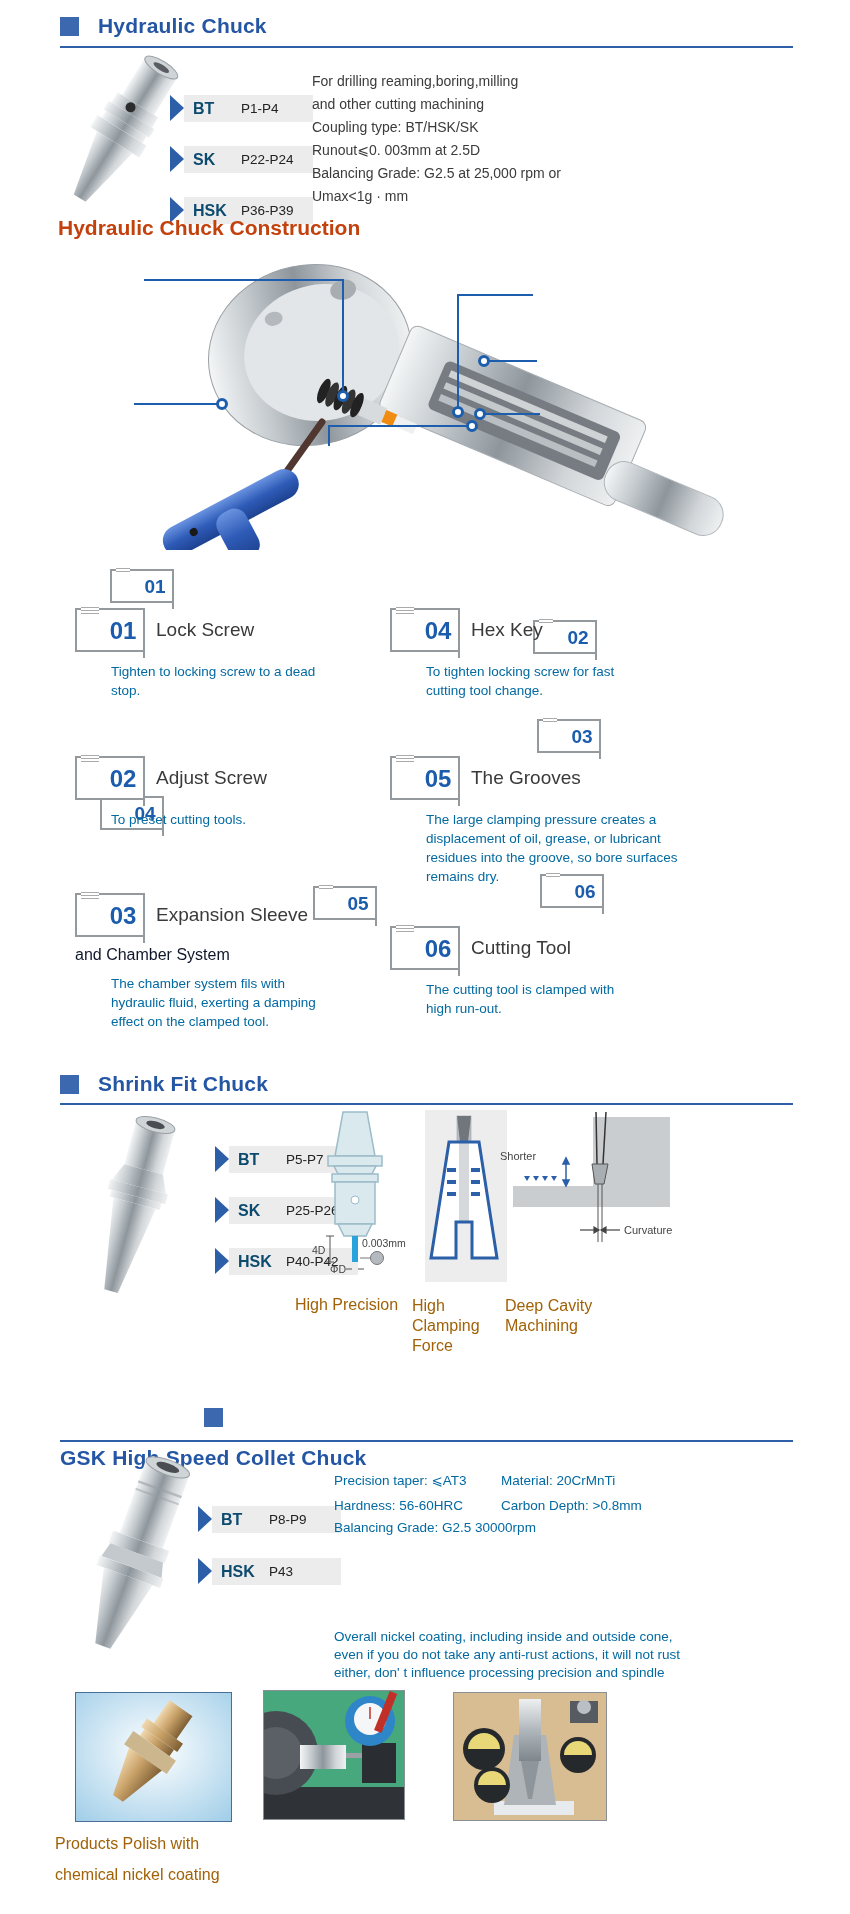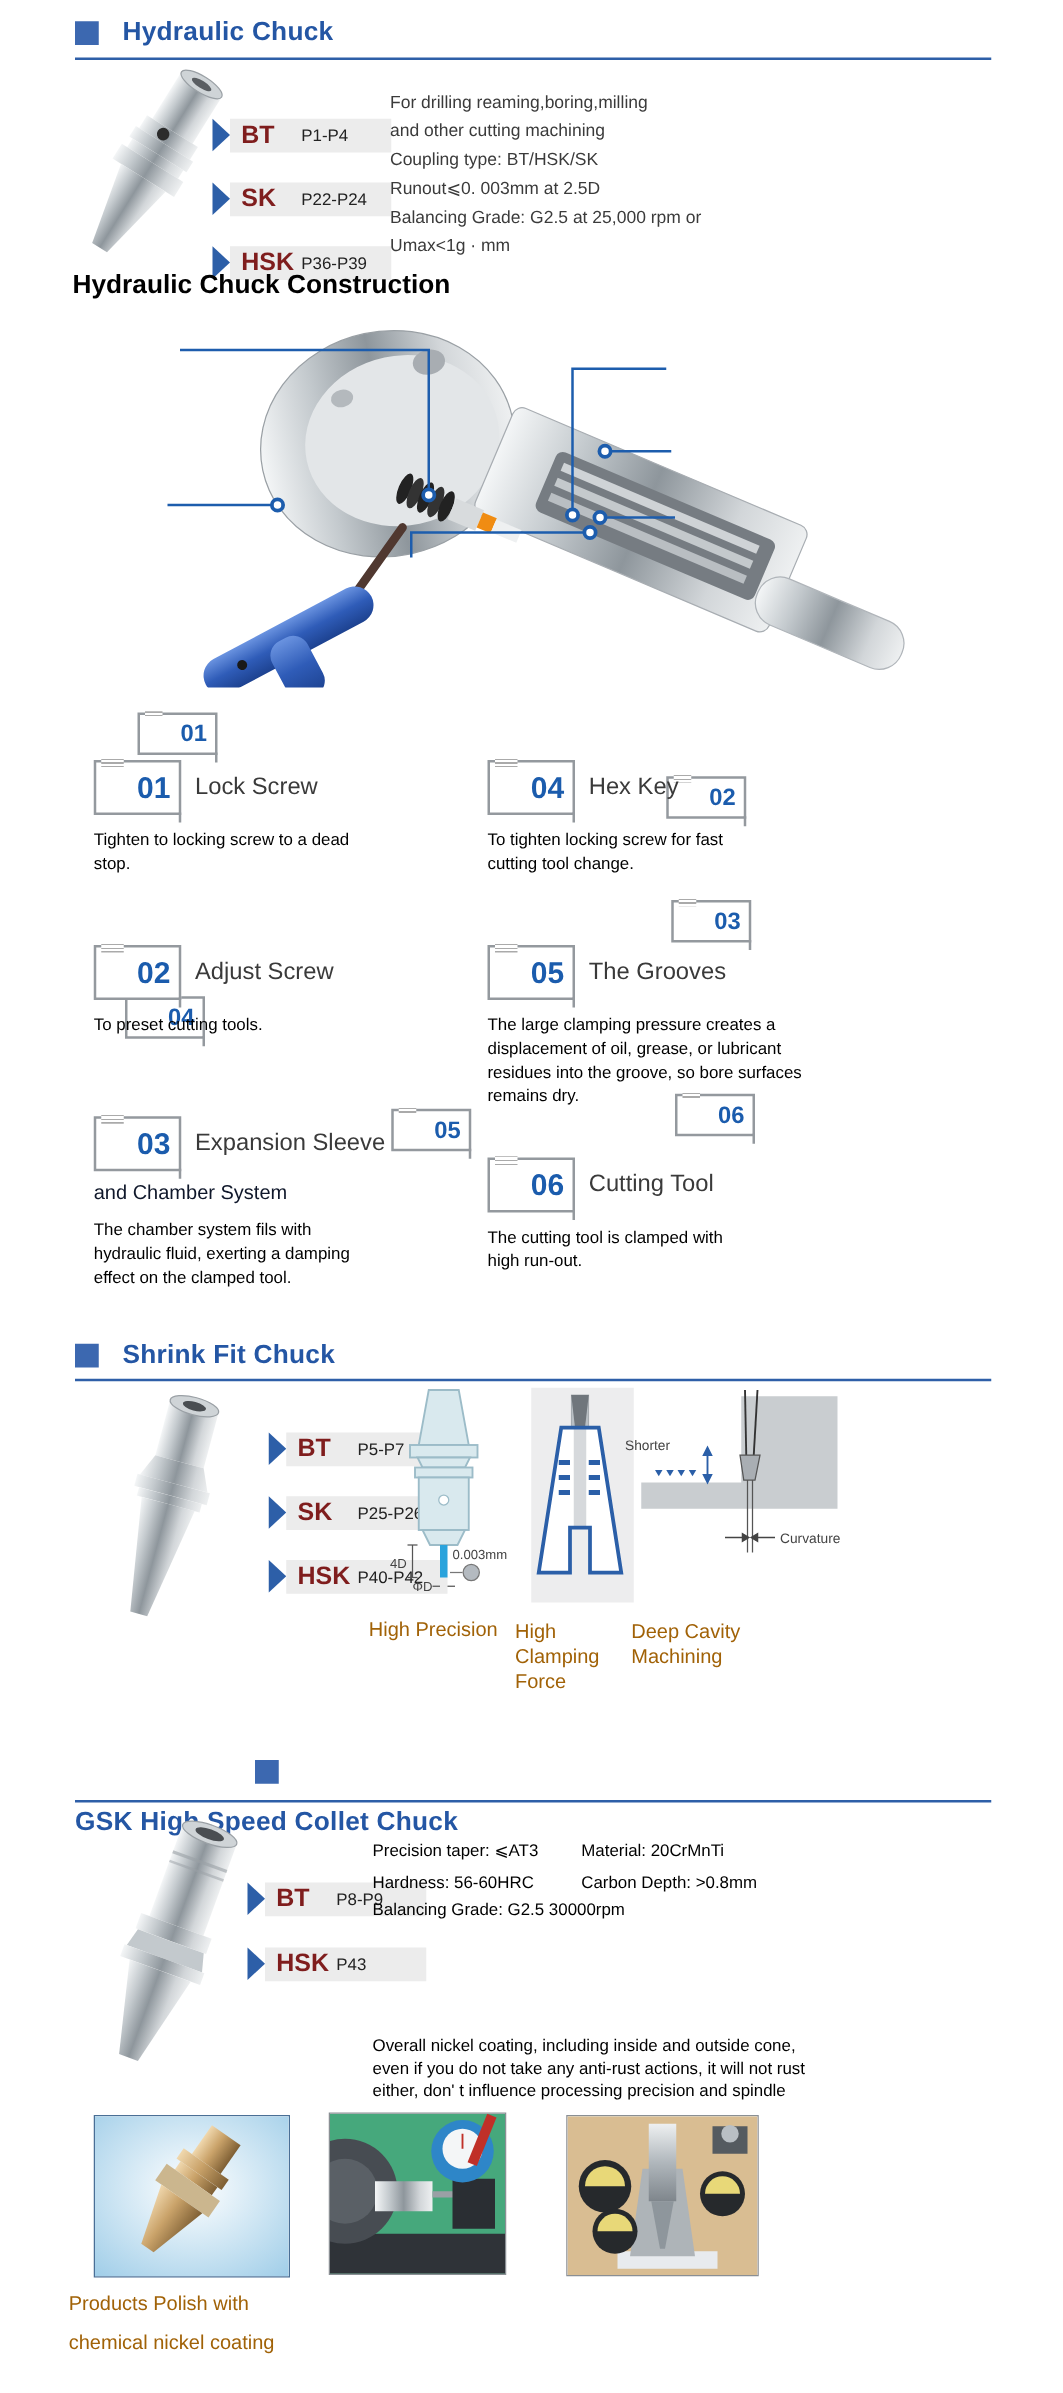--- a/index.html
+++ b/index.html
@@ -4,31 +4,31 @@
 <style>
   html,body{margin:0;padding:0;background:#fff;}
   #page{position:relative;width:850px;height:1914px;background:#fff;overflow:hidden;
         font-family:"Liberation Sans",sans-serif;color:#333;}
   .abs{position:absolute;}
   
   .sec-head{position:absolute;display:flex;align-items:center;gap:19px;}
   .sec-square{width:19px;height:19px;background:#3c68b0;}
   .sec-title{font-size:21px;font-weight:bold;color:#2456a4;letter-spacing:.2px;}
   .sec-rule{position:absolute;height:2px;background:#2e5fa8;}
-  .sub-title{position:absolute;font-size:21px;font-weight:bold;color:#000000;}
+  .sub-title{position:absolute;font-size:21px;font-weight:bold;color:#c2410c;}
   
   .plabel{position:absolute;display:flex;height:27px;}
   .plabel-arrow{width:0;height:0;border-top:13.5px solid transparent;border-bottom:13.5px solid transparent;border-left:14px solid #2d5fa8;}
   .plabel-box{display:flex;align-items:center;background:#ececec;width:120px;padding-left:9px;}
-  .plabel-name{font-weight:bold;font-size:20px;color:#7f1d1d;width:48px;}
+  .plabel-name{font-weight:bold;font-size:16px;color:#0c4a6e;width:48px;}
   .plabel-pages{font-size:13.5px;color:#222;}
   
   .pre{white-space:pre-line;}
   .desc-lg{position:absolute;font-size:14px;line-height:23px;color:#3b3b3b;}
-  .body-sm{font-size:13.5px;line-height:19px;color:#000000;}
+  .body-sm{font-size:13.5px;line-height:19px;color:#0369a1;margin-left:36px;}
   
   .numbox{position:relative;width:40px;height:40px;border:2px solid #94999e;background:#fff;flex:0 0 auto;padding-left:26px;}
   .numbox .num{display:block;text-align:center;line-height:42px;font-size:24px;font-weight:bold;color:#1b5cad;}
   .numbox .hatch{position:absolute;top:-3px;left:4px;width:18px;height:7px;
                  background:repeating-linear-gradient(180deg,#aaa 0 1px,#fff 1px 3px);}
   .numbox:after{content:"";position:absolute;right:-2px;bottom:-8px;width:2px;height:8px;background:#94999e;}
   .numbox.sm{width:34px;height:30px;}
   .numbox.sm .num{line-height:31px;font-size:19px;}
   .numbox.sm .hatch{width:14px;height:6px;}
   

